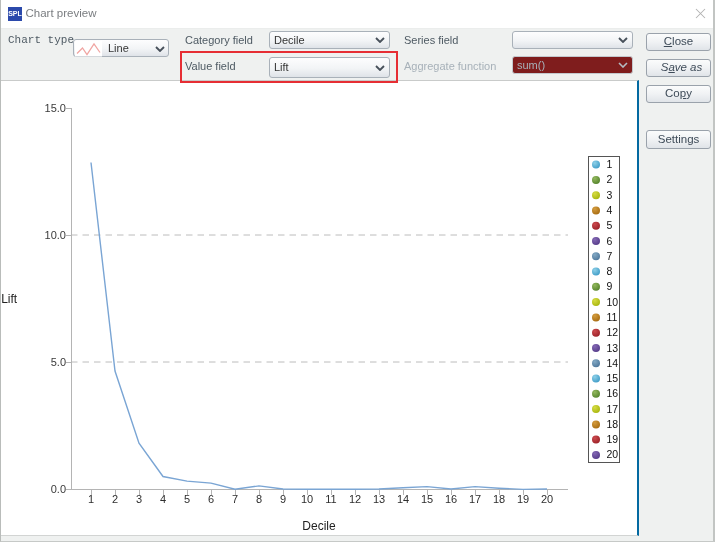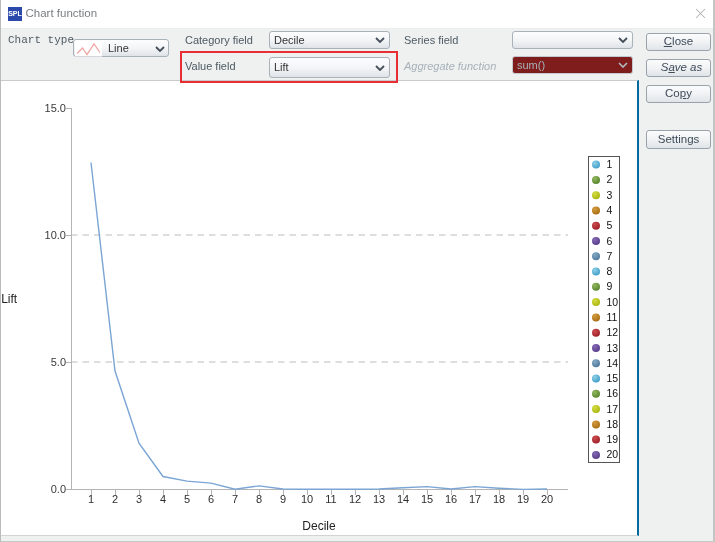--- a/index.html
+++ b/index.html
@@ -24,21 +24,21 @@
   background:linear-gradient(#fbfcfc,#f0f2f4 50%,#e0e4e8);font-size:11.5px;color:#3e4b58;text-align:center;line-height:15.5px;}
 .chartpanel{position:absolute;left:0;top:80px;width:636px;height:454px;background:#ffffff;
   border-top:1px solid #c9cbca;border-right:2px solid #0369a1;border-bottom:1px solid #d2d4d3;box-sizing:content-box;overflow:hidden;text-align:right;}
 .chartpanel svg{position:relative;left:-1px;top:0;}
 u{text-decoration:underline;}
 </style>
 </head>
 <body>
 <div class="titlebar">
   <div class="spl">SPL</div>
-  <div class="title">Chart function</div>
+  <div class="title">Chart preview</div>
   <svg class="closex" viewBox="0 0 11 11">
       <path d="M1 1 L10 10 M10 1 L1 10" stroke="#b2b2b2" stroke-width="1.05" fill="none"></path>
     </svg>
 </div>
 <div class="toolbar">
   <div class="lbl" style="left:7px;top:5px;font-family:Liberation Mono, monospace;">Chart type</div>
   <div class="dd" style="left:72px;top:10px;width:96px;height:18px;">
     <svg style="position:absolute;left:1px;top:1px;" width="27" height="15.5" viewBox="0 0 27 15.5">
       <rect x="0" y="0" width="27" height="15.5" fill="#ffffff"></rect>
       <polyline points="2,12.5 7.5,7 12,13.5 19,3 25,11.5" fill="none" stroke="#f0a5a2" stroke-width="1.3"></polyline>
@@ -61,21 +61,21 @@
         <path d="M1 1 L5 5 L9 1" fill="none" stroke="#47505a" stroke-width="1.85"></path>
       </svg>
   </div>
   <div class="lbl" style="left:184px;top:31px;">Value field</div>
   <div class="dd" style="left:267.5px;top:28px;width:121px;height:20.5px;">
     <span class="ddtext">Lift</span>
     <svg class="chev" viewBox="0 0 10 6">
         <path d="M1 1 L5 5 L9 1" fill="none" stroke="#47505a" stroke-width="1.85"></path>
       </svg>
   </div>
-  <div class="lbl-dis" style="left:403px;top:31px;font-style:italic;">Aggregate function</div>
+  <div class="lbl-dis" style="left:403px;top:31px;">Aggregate function</div>
   <div class="dd-dis" style="left:510.5px;top:26.5px;width:121px;height:18.5px;">
     <span class="ddtext">sum()</span>
     <svg class="chev" viewBox="0 0 10 6">
         <path d="M1 1 L5 5 L9 1" fill="none" stroke="#b3bcc3" stroke-width="1.6"></path>
       </svg>
   </div>
 </div>
 <div class="redrect"></div>
 <div class="btn" style="top:33px;"><u>C</u>lose</div>
 <div class="btn" style="top:59px;text-indent:6px;font-style:italic;">S<u>a</u>ve as</div>

